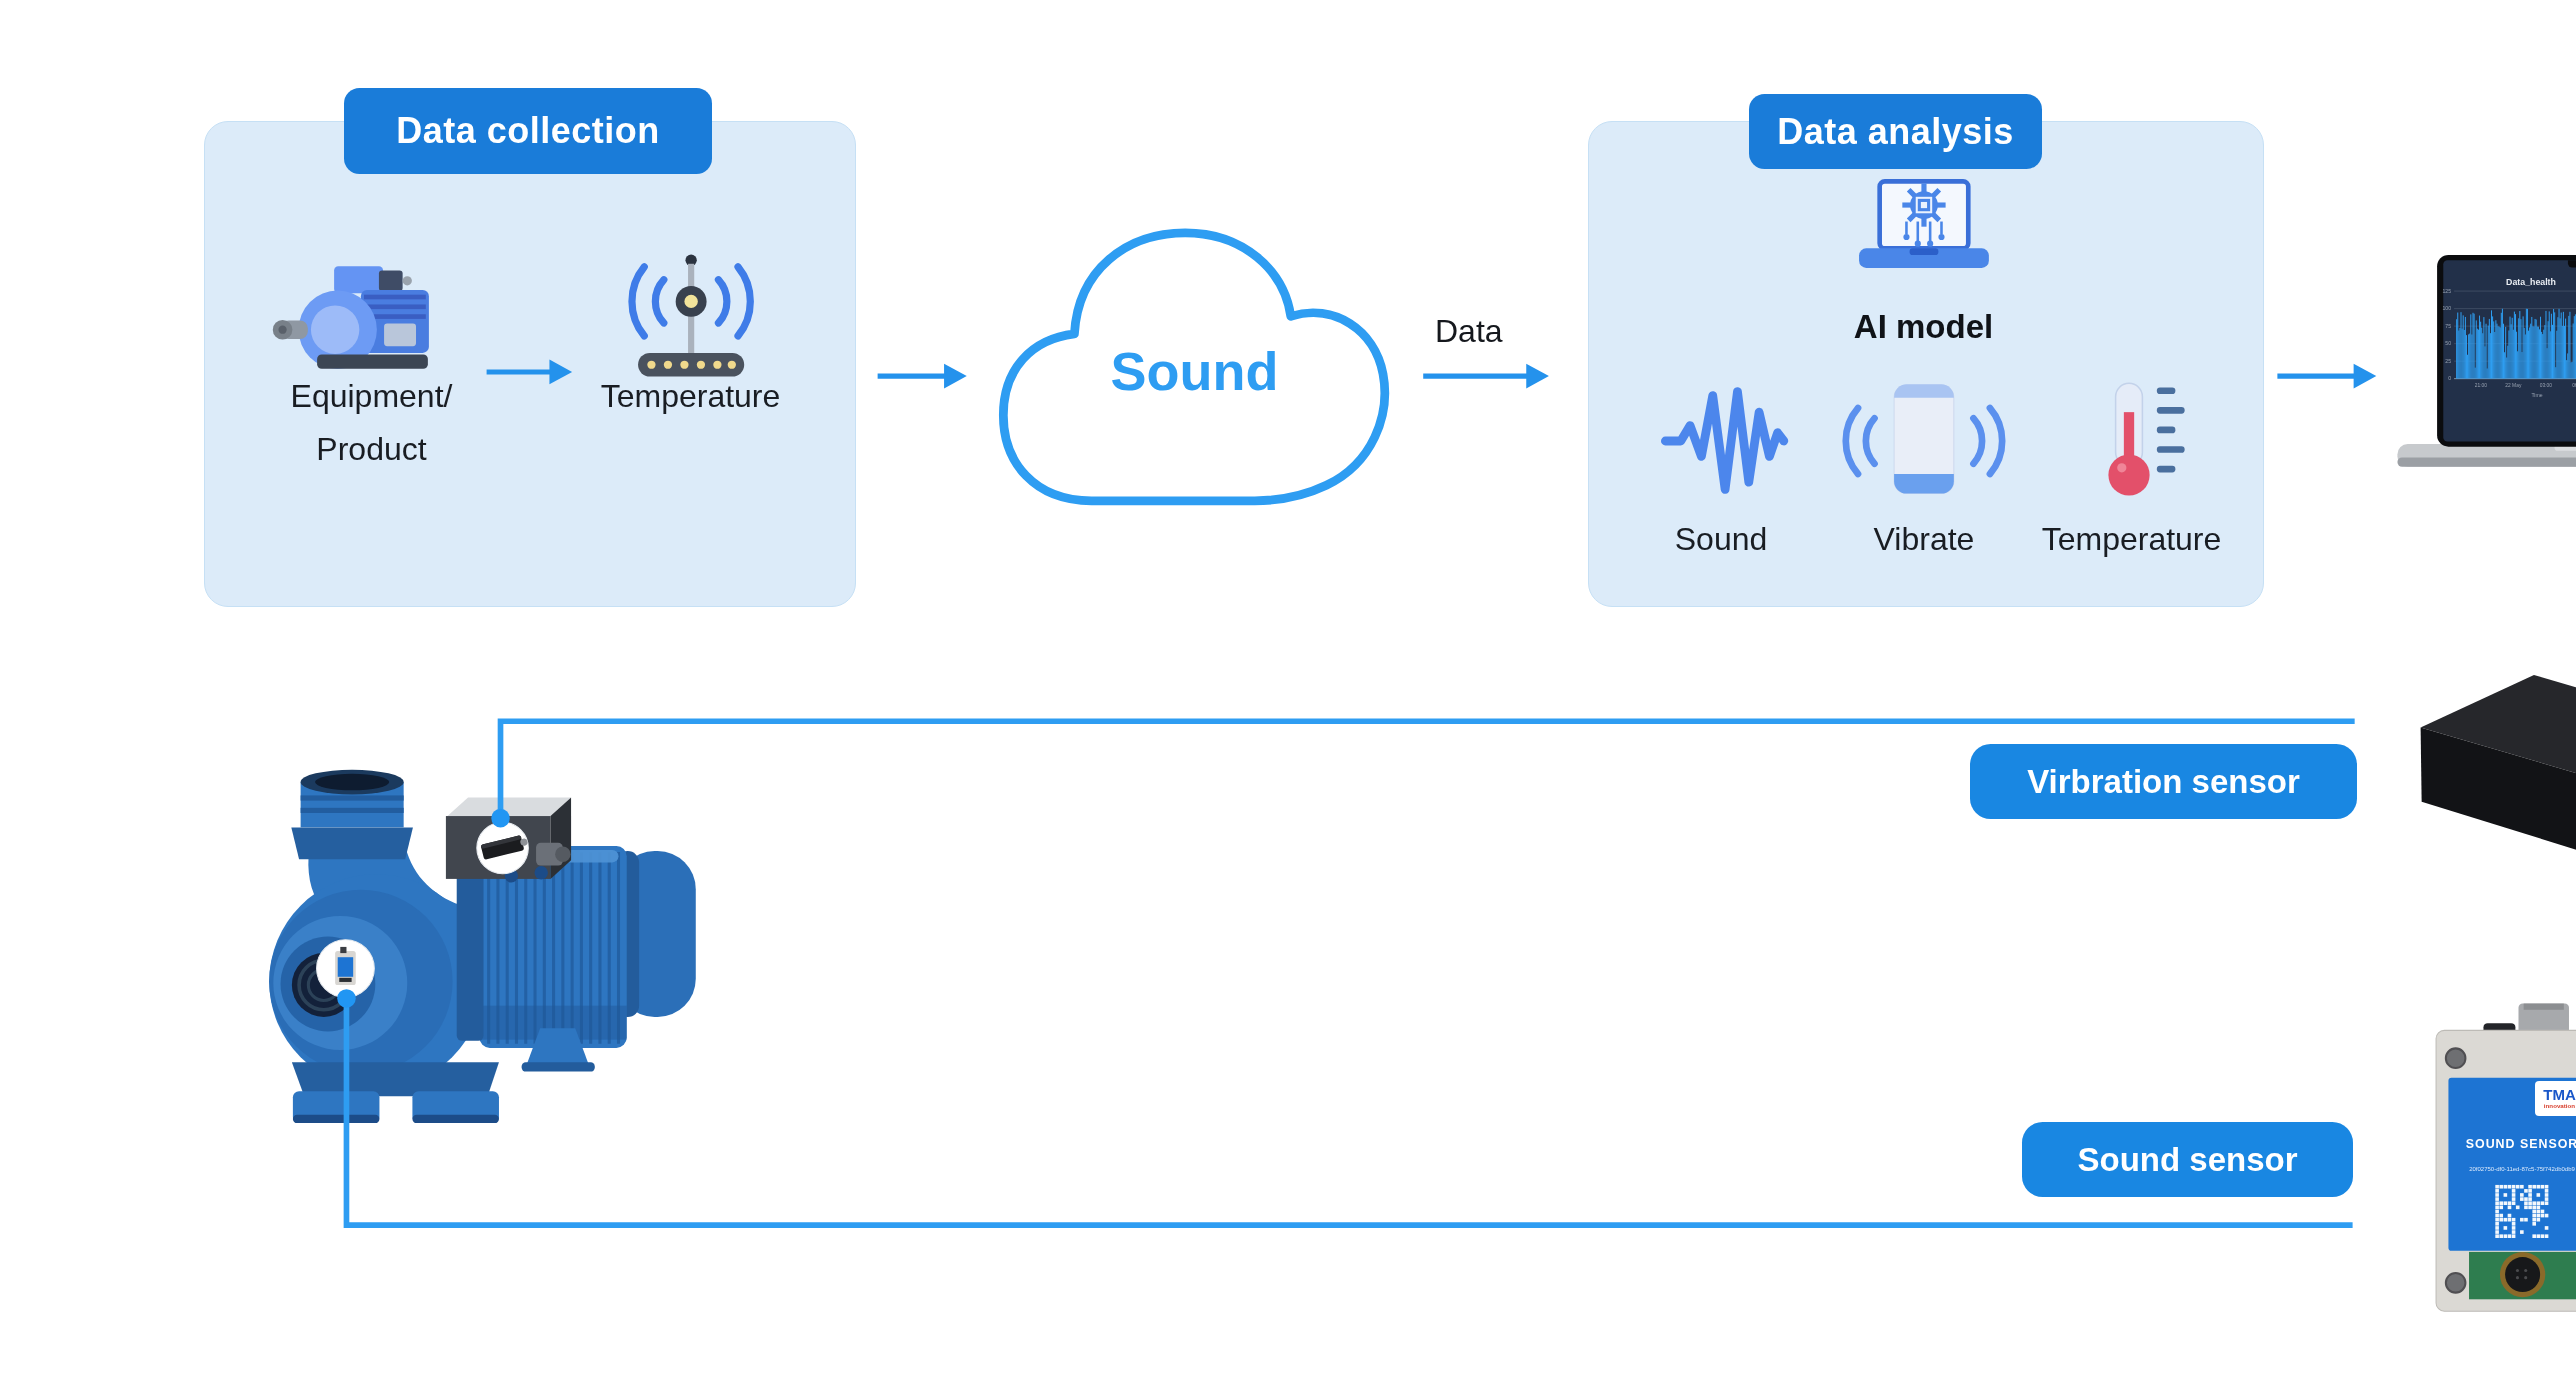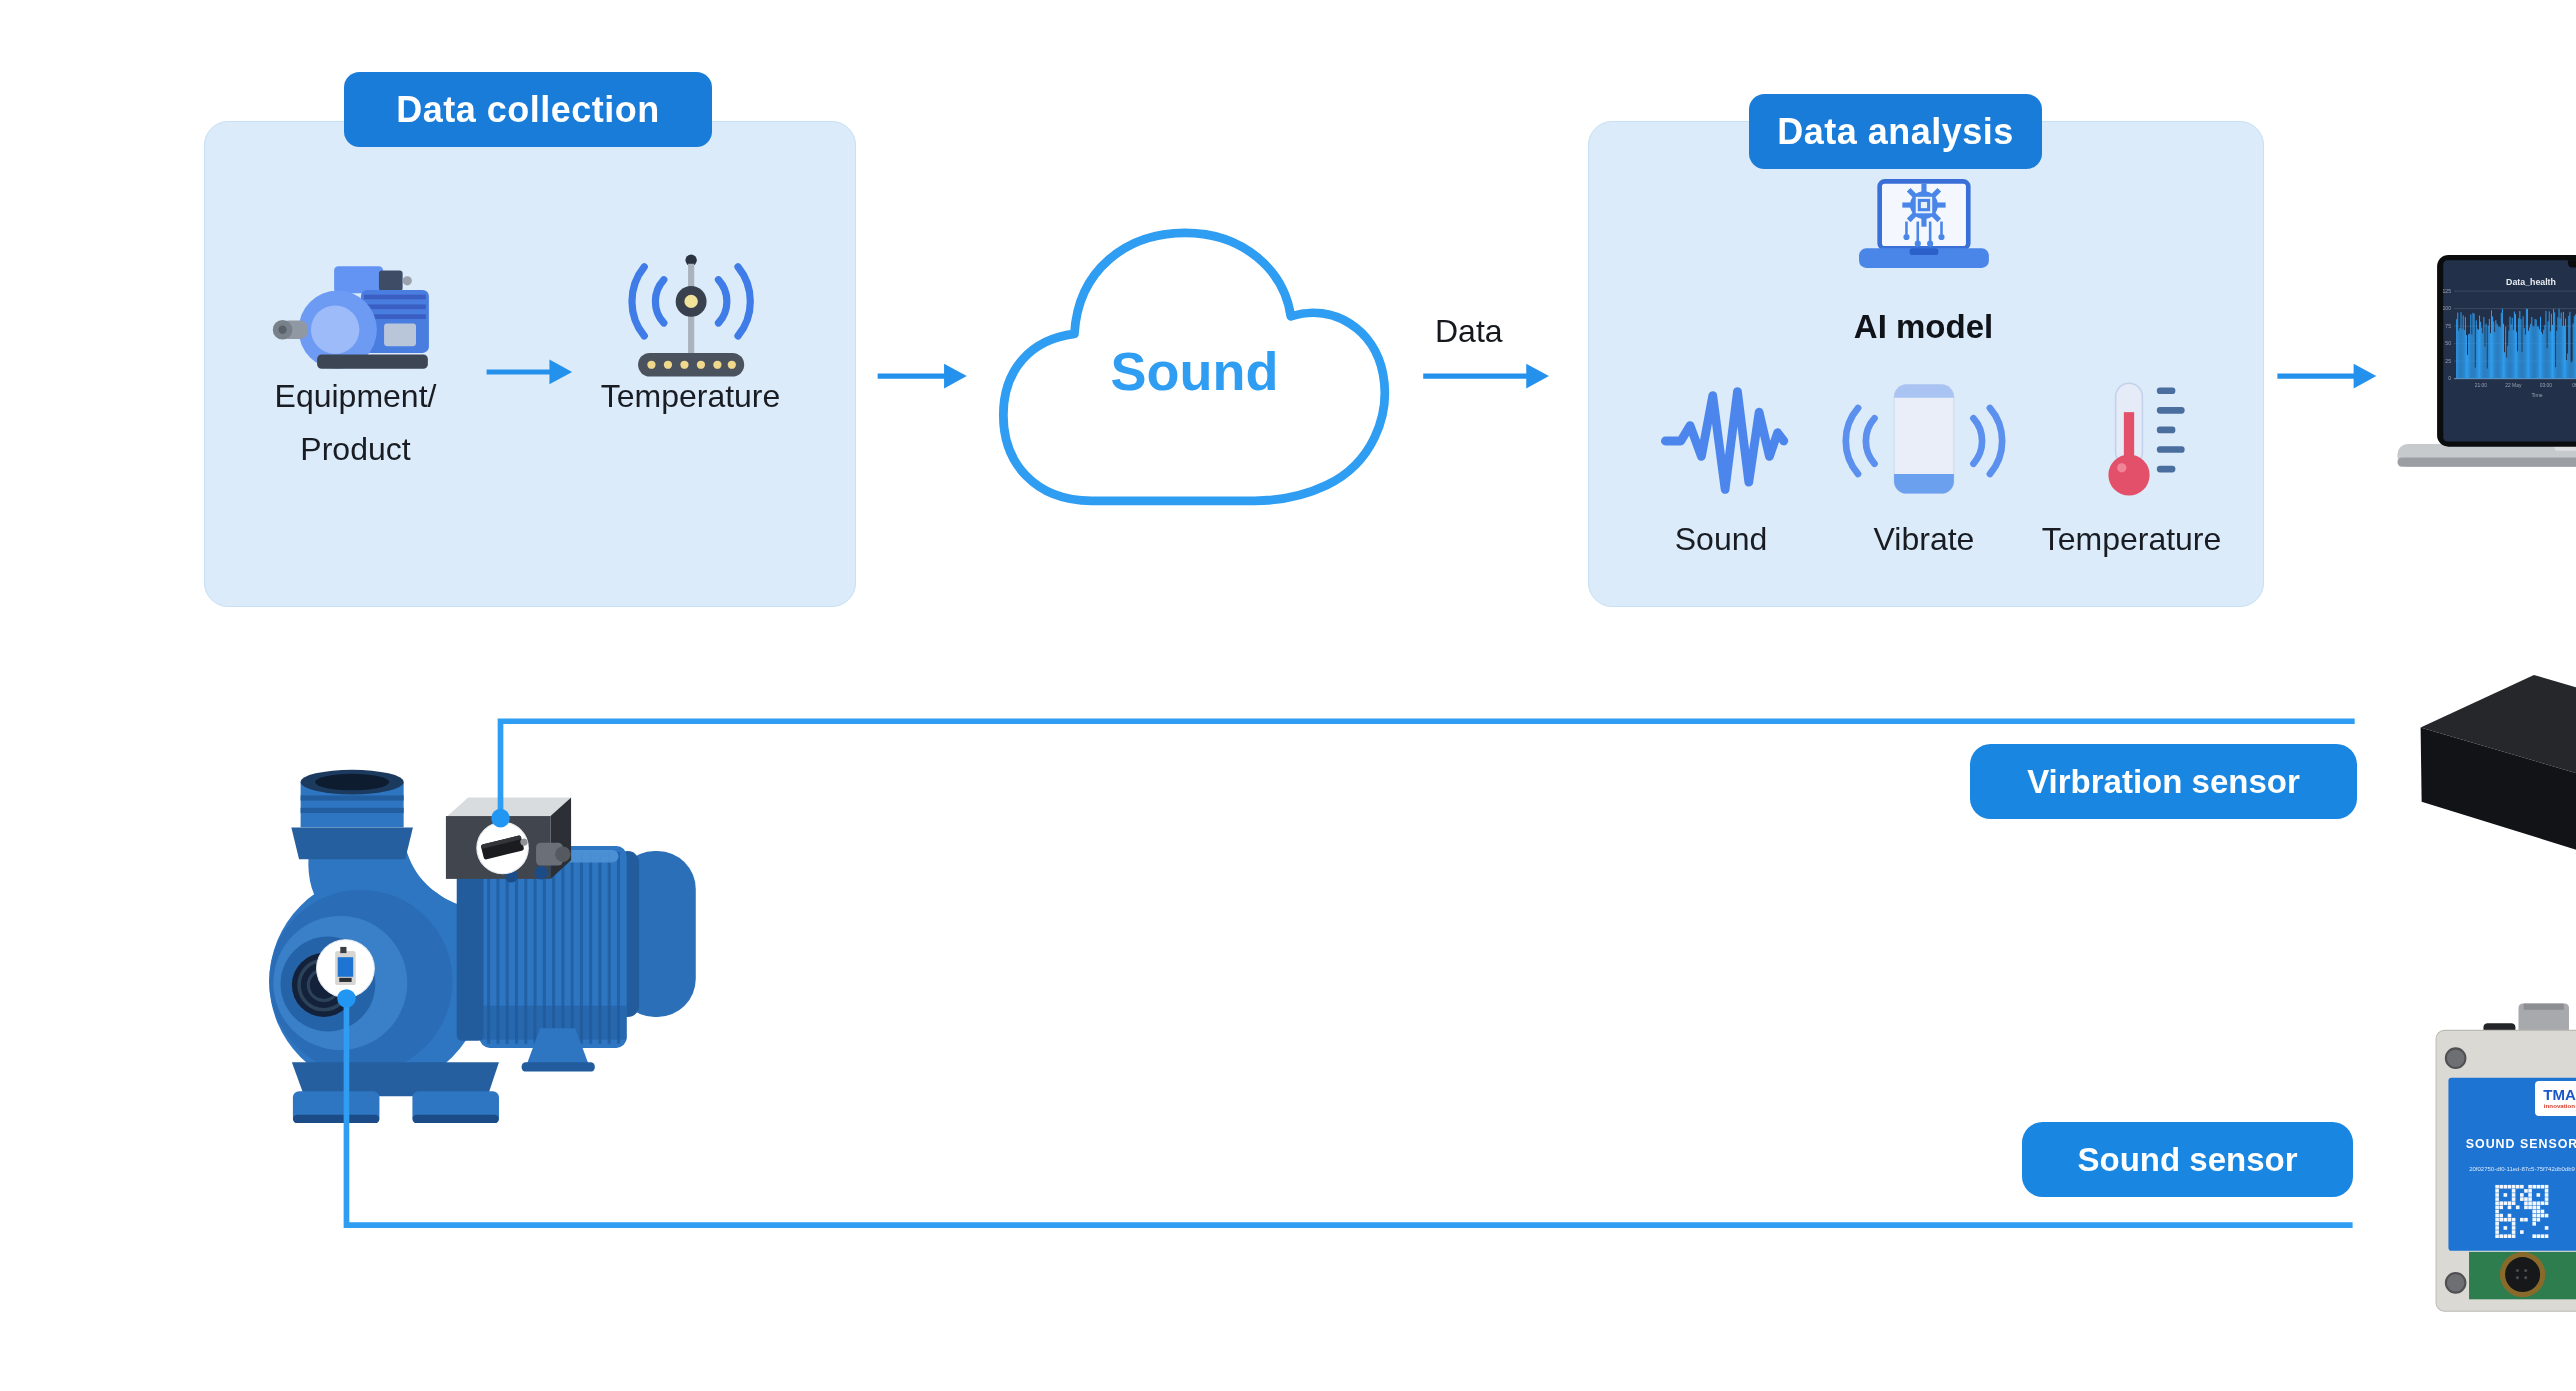--- a/index.html
+++ b/index.html
@@ -522,24 +522,24 @@
           <rect x="4867" y="2396" width="7" height="7" fill="#f4f8fc"></rect>
           <rect x="4875" y="2396" width="7" height="7" fill="#f4f8fc"></rect>
           <rect x="4915" y="2396" width="7" height="7" fill="#f4f8fc"></rect>
           <rect x="4923" y="2396" width="7" height="7" fill="#f4f8fc"></rect>
           <rect x="4931" y="2396" width="7" height="7" fill="#f4f8fc"></rect>
           <rect x="4939" y="2396" width="7" height="7" fill="#f4f8fc"></rect>
         </g>
     </g>
   </svg>
 
-  <div class="tab" style="left:344px;top:72px;width:368px;height:75px">Data collection</div>
+  <div class="tab" style="left:344px;top:88px;width:368px;height:86px">Data collection</div>
   <div class="tab" style="left:1749px;top:94px;width:293px;height:75px">Data analysis</div>
 
-  <div class="txt icon-label" style="left:206px;top:370px;width:299px">
+  <div class="txt icon-label" style="left:222px;top:370px;width:299px">
     <div>Equipment/</div>
     <div>Product</div>
   </div>
   <div class="txt icon-label" style="left:541px;top:370px;width:299px">
     <div>Temperature</div>
   </div>
 
   <div class="txt cloud-word" style="left:1071px;top:340px;width:247px">Sound</div>
   <div class="txt data-word" style="left:1435px;top:313px;width:103px">Data</div>
 

